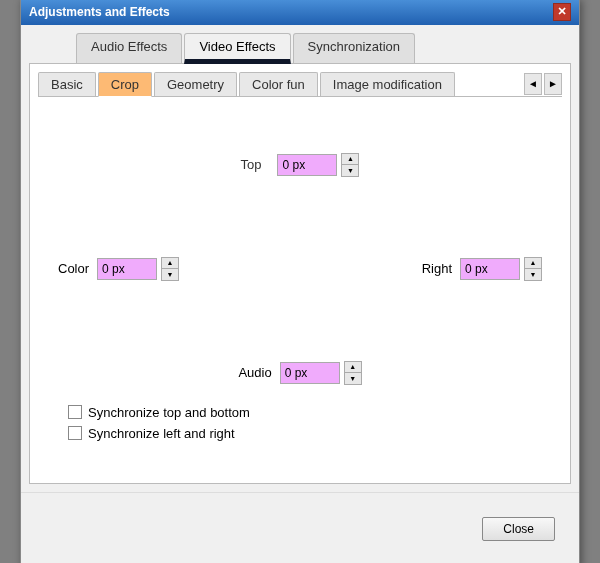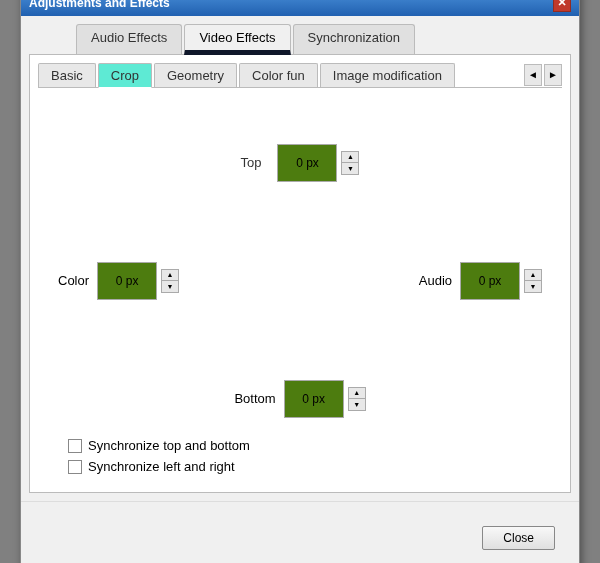--- a/index.html
+++ b/index.html
@@ -110,21 +110,21 @@
       border-bottom: none;
       background: #e8e8e8;
       cursor: pointer;
       margin-right: 2px;
       border-radius: 2px 2px 0 0;
       color: #333;
       font-size: 12px;
     }
 
     .sub-tab.active {
-      background: #5eead4;
+      background: #fdba74;
       border-bottom: 1px solid #fff;
       margin-bottom: -1px;
       z-index: 1;
     }
 
     .sub-tabs-nav {
       margin-left: auto;
       display: flex;
       gap: 2px;
     }
@@ -151,23 +151,23 @@
     .spinner-group {
       display: flex;
       align-items: center;
       gap: 4px;
     }
 
     .spinner-input {
       width: 60px;
       height: 22px;
       border: 1px solid #aaa;
-      padding: 18px 4px;
-      background: #4d7c0f;
-      text-align: center;
+      padding: 2px 4px;
+      background: #f0abfc;
+      text-align: left;
       font-size: 12px;
     }
 
     .spinner-buttons {
       display: flex;
       flex-direction: column;
       border: 1px solid #aaa;
     }
 
     .spinner-btn {
@@ -234,21 +234,21 @@
     
     .checkbox-group {
       display: flex;
       flex-direction: column;
       gap: 6px;
       margin-left: 10px;
     }
 
     .checkbox-row {
       display: flex;
-      align-items: flex-end;
+      align-items: center;
       gap: 6px;
       cursor: pointer;
     }
 
     .checkbox-box {
       width: 14px;
       height: 14px;
       border: 1px solid #888;
       background: white;
       flex-shrink: 0;
@@ -339,33 +339,33 @@
             <div class="spinner-group">
               <input class="spinner-input" type="text" value="0 px" style="">
               <div class="spinner-buttons">
                 <button class="spinner-btn">▲</button>
                 <button class="spinner-btn">▼</button>
               </div>
             </div>
           </div>
 
           <div class="right-group">
-            <span>Audio</span>
+            <span>Right</span>
             <div class="spinner-group">
               <input class="spinner-input" type="text" value="0 px" style="">
               <div class="spinner-buttons">
                 <button class="spinner-btn">▲</button>
                 <button class="spinner-btn">▼</button>
               </div>
             </div>
           </div>
         </div>
 
         <div class="bottom-row">
-          <span>Bottom</span>
+          <span>Audio</span>
           <div class="spinner-group">
             <input class="spinner-input" type="text" value="0 px" style="">
             <div class="spinner-buttons">
               <button class="spinner-btn">▲</button>
               <button class="spinner-btn">▼</button>
             </div>
           </div>
         </div>
 
         <div class="checkbox-group">

